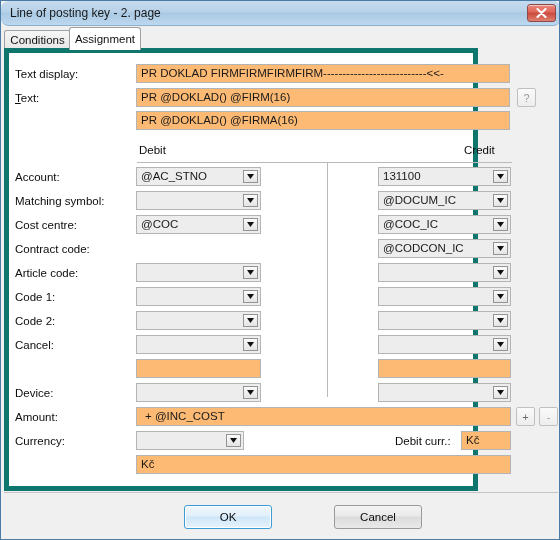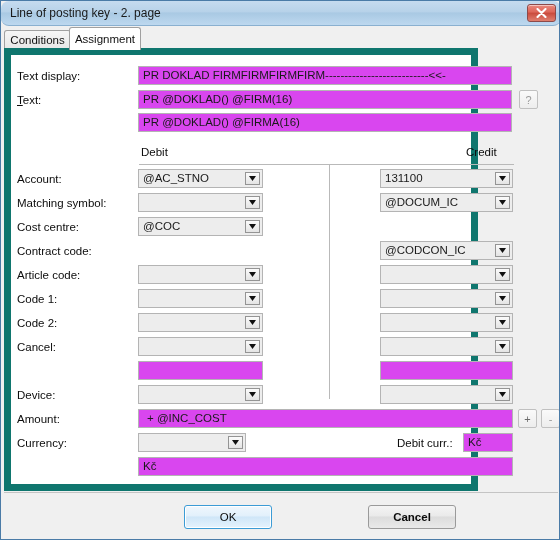--- a/index.html
+++ b/index.html
@@ -92,37 +92,37 @@
   }
 
   
   #tabpage {
     position: absolute;
     left: 3px; top: 47px;
     width: 474px;
     height: 443px;
     box-sizing: border-box;
     background: #ffffff;
-    border: 7px solid #0f766e;
+    border: 5px solid #0f766e;
   }
 
   
   .lbl {
     position: absolute;
     font-size: 11.5px;
     color: #0c0c0c;
     white-space: nowrap;
   }
   .lbl u { text-decoration: underline; }
 
   
   .field {
     position: absolute;
     box-sizing: border-box;
-    background: #d946ef;
+    background: #fdba74;
     border: 1px solid #b4b4b4;
     font-size: 11.5px;
     color: #1a1a1a;
     line-height: 15px;
     padding: 1px 0 0 4px;
     white-space: nowrap;
     overflow: hidden;
     cursor: text;
   }
 
@@ -297,20 +297,28 @@
 
     <div class="lbl" style="left:6px; top:166px;">Cost centre:</div>
     <div class="combo" style="left:127px; top:162px; width:125px; height:19px;">
       <div class="cval">@COC</div>
       <div class="arrowbtn">
           <svg width="7" height="5" viewBox="0 0 7 5">
             <path d="M0 0 L7 0 L3.5 5 Z" fill="#111"></path>
           </svg>
         </div>
     </div>
+    <div class="combo" style="left:369px; top:162px; width:133px; height:19px;">
+      <div class="cval">@COC_IC</div>
+      <div class="arrowbtn">
+          <svg width="7" height="5" viewBox="0 0 7 5">
+            <path d="M0 0 L7 0 L3.5 5 Z" fill="#111"></path>
+          </svg>
+        </div>
+    </div>
 
     <div class="lbl" style="left:6px; top:190px;">Contract code:</div>
     <div class="combo" style="left:369px; top:186px; width:133px; height:19px;">
       <div class="cval">@CODCON_IC</div>
       <div class="arrowbtn">
           <svg width="7" height="5" viewBox="0 0 7 5">
             <path d="M0 0 L7 0 L3.5 5 Z" fill="#111"></path>
           </svg>
         </div>
     </div>
@@ -425,16 +433,16 @@
     <div class="lbl" style="left:386px; top:382px;">Debit curr.:</div>
     <div class="field" style="left:452px; top:378px; width:50px; height:19px;">Kč</div>
 
     <div class="field" style="left:127px; top:402px; width:375px; height:19px;">Kč</div>
 
   </div>
 
   <div id="btnbar">
     <div id="btnbar-top-line"></div>
     <div class="dlgbtn default" style="left:180px;">OK</div>
-    <div class="dlgbtn" style="left:364px;font-weight:bold;">Cancel</div>
+    <div class="dlgbtn" style="left:330px;">Cancel</div>
   </div>
 
 </div>
 
 </body></html>

